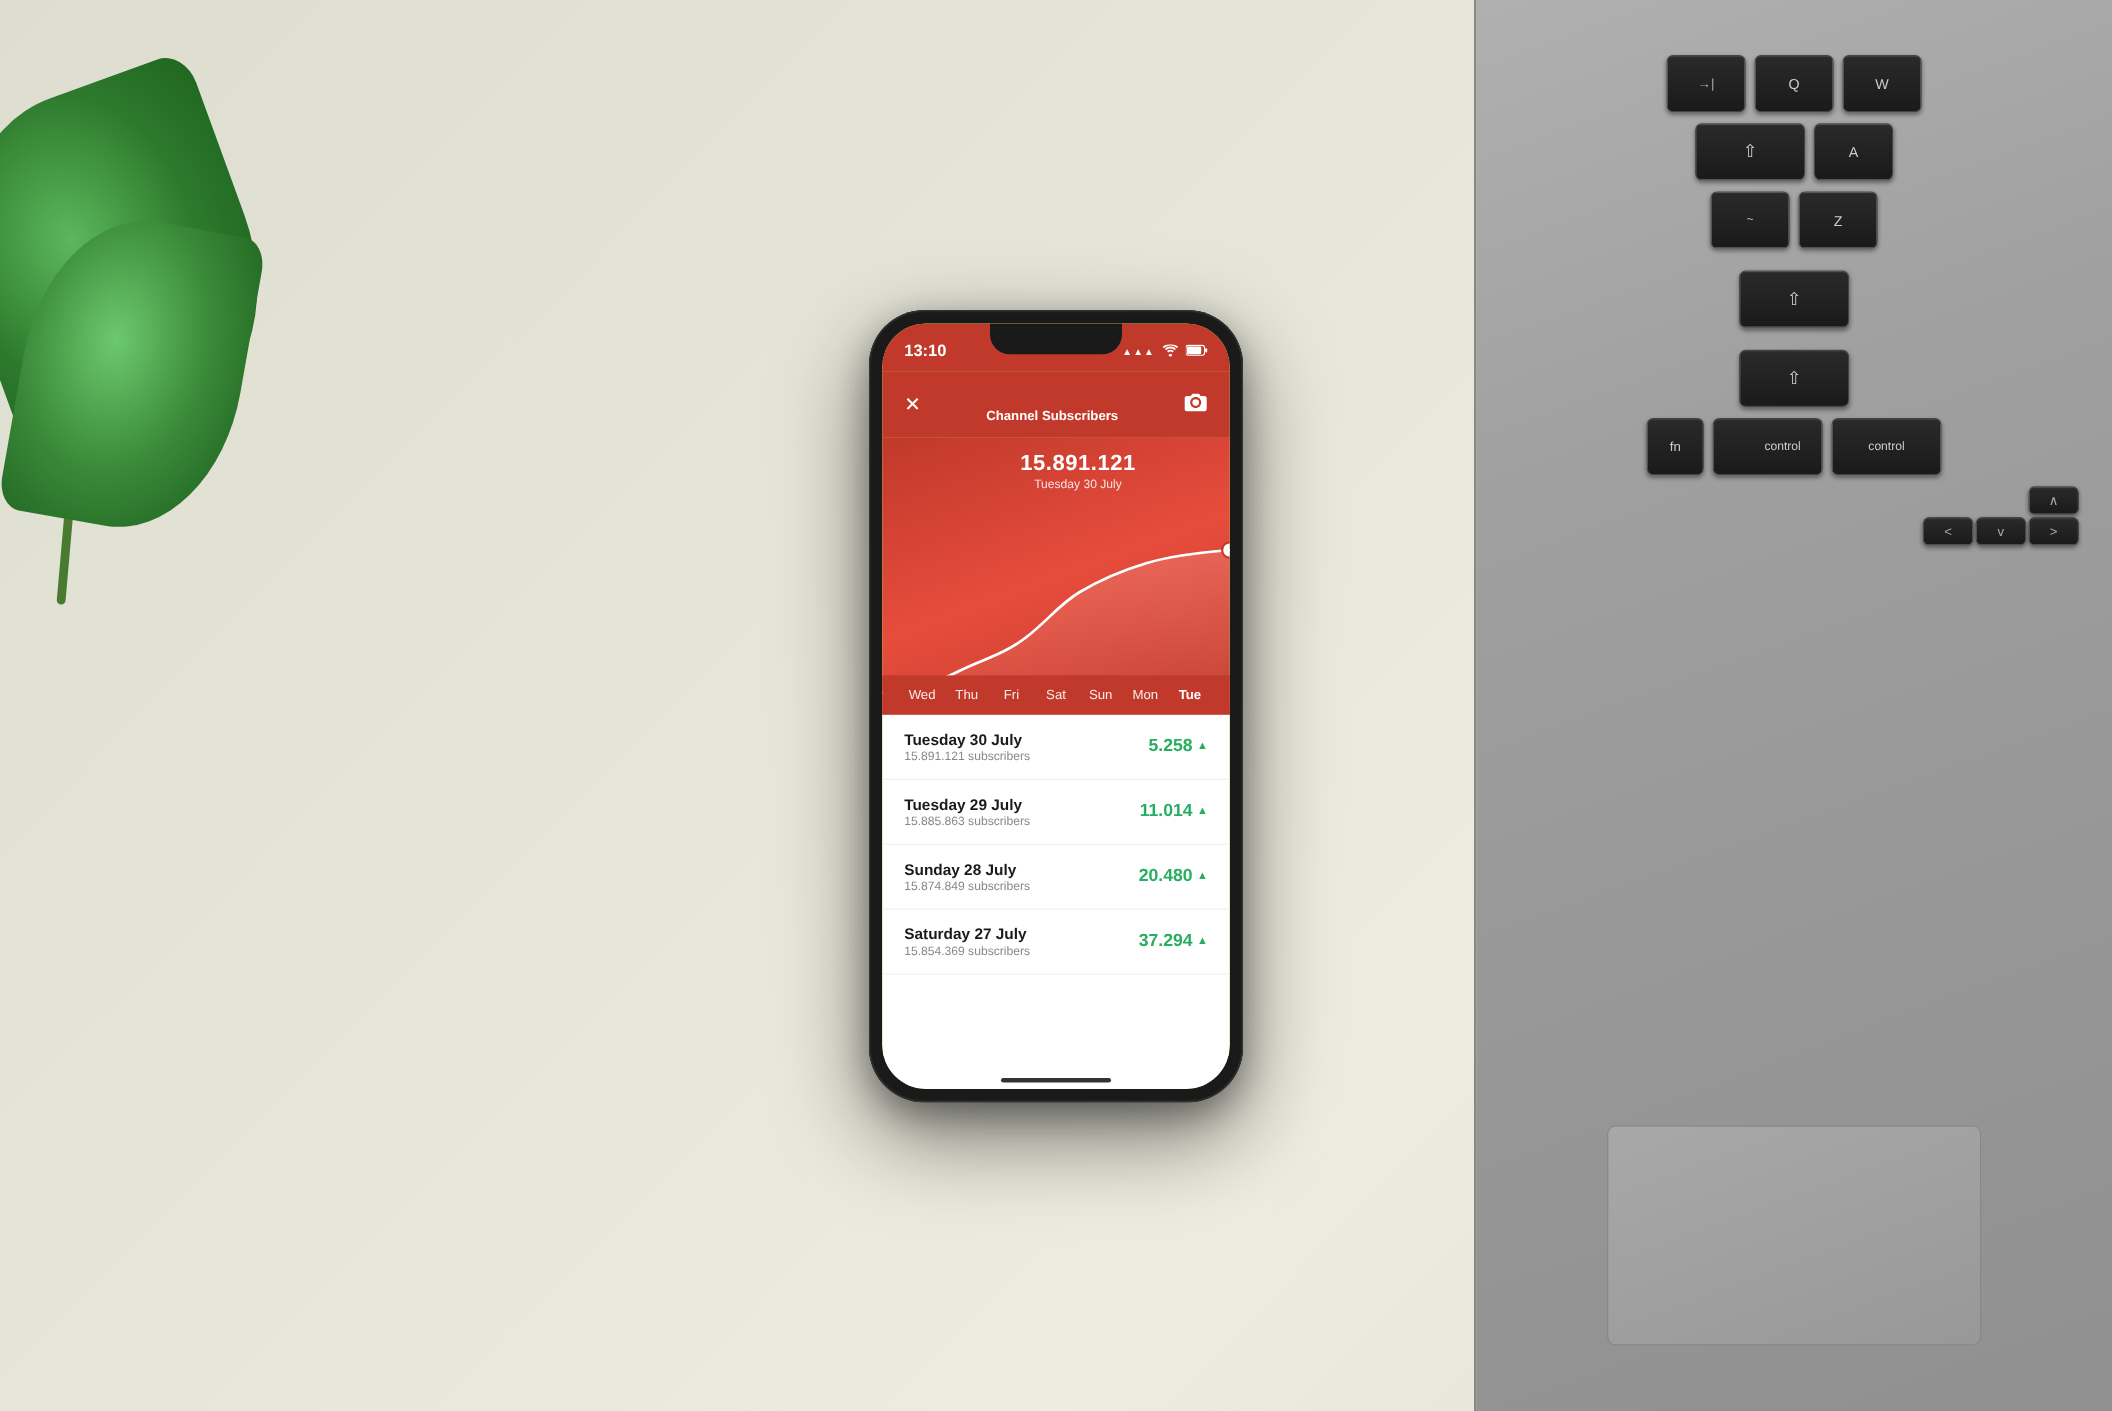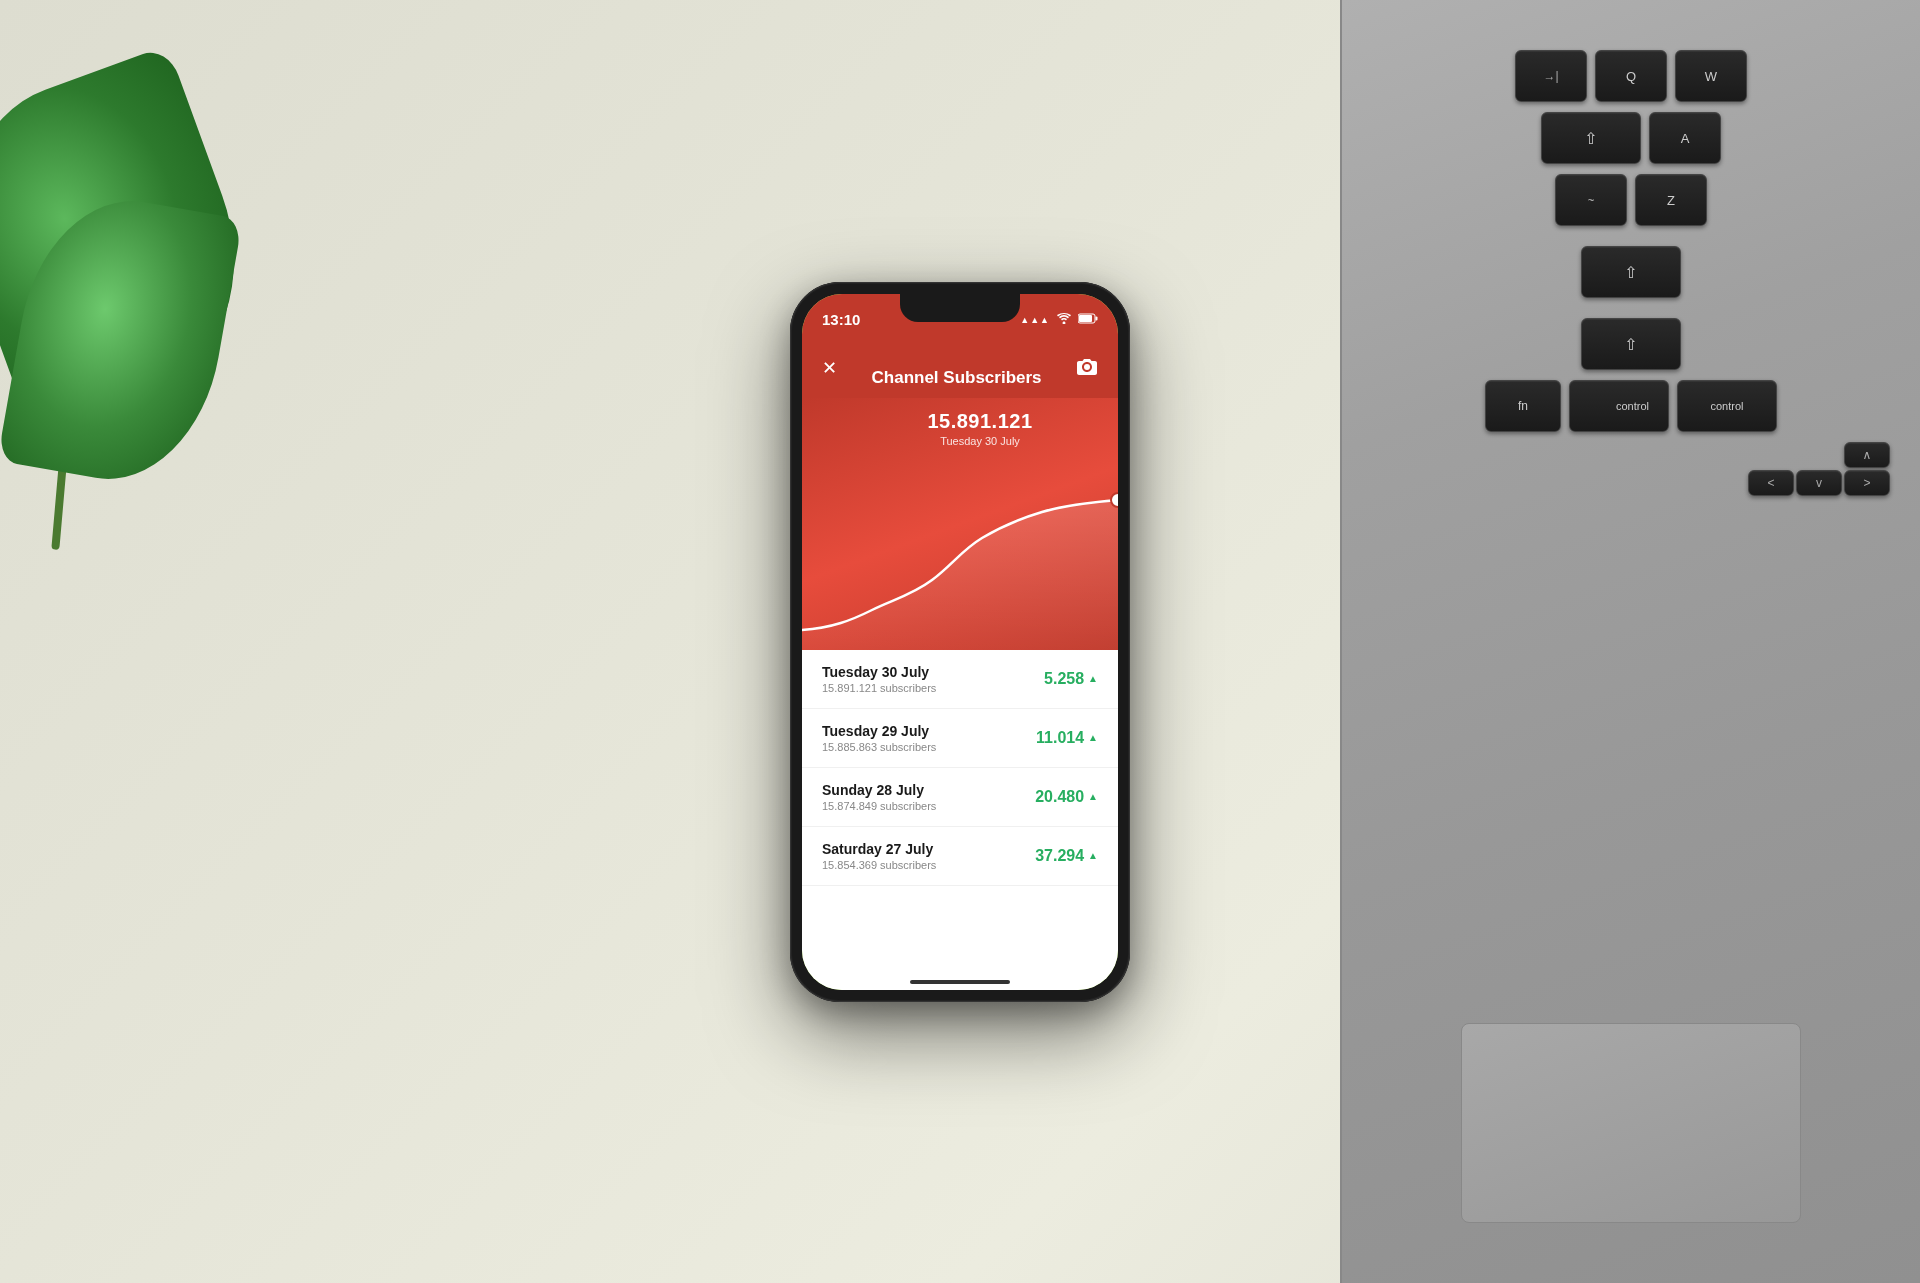--- a/index.html
+++ b/index.html
@@ -97,21 +97,21 @@
       font-weight: 500;
       display: flex;
       align-items: center;
       justify-content: center;
       border: 1px solid #444;
       box-shadow: 0 2px 4px rgba(0,0,0,0.4), inset 0 1px 0 rgba(255,255,255,0.05);
       flex-shrink: 0;
     }
 
     .key-lg { width: 72px; height: 52px; }
-    .key-md { width: 76px; height: 52px; }
+    .key-md { width: 52px; height: 52px; }
     .key-xl { width: 100px; height: 52px; }
 
     
     .trackpad {
       position: absolute;
       bottom: 60px;
       left: 50%;
       transform: translateX(-50%);
       width: 340px;
       height: 200px;
@@ -216,21 +216,21 @@
     }
 
     .header-close {
       color: white;
       font-size: 18px;
       font-weight: 300;
     }
 
     .header-title {
       color: white;
-      font-size: 17px;
+      font-size: 12px;
       font-weight: 600;
       margin-top: 21px;
     }
 
     .header-camera {
       color: white;
       font-size: 16px;
     }
 
     .subscriber-count {
@@ -477,20 +477,29 @@
           </defs>
 
           <path d="M0,140 C30,138 50,130 70,120 C90,110 110,105 130,90 C150,75 160,60 180,48 C200,36 220,28 240,22 C260,16 280,13 316,10 L316,160 L0,160 Z" fill="url(#chartFill)"></path>
 
           <path d="M0,140 C30,138 50,130 70,120 C90,110 110,105 130,90 C150,75 160,60 180,48 C200,36 220,28 240,22 C260,16 280,13 316,10" fill="none" stroke="white" stroke-width="2.5" stroke-linecap="round"></path>
 
           <circle cx="316" cy="10" r="7" fill="white" stroke="#c0392b" stroke-width="2"></circle>
         </svg>
       </div>
 
+      <div class="day-axis">
+        <span class="day-label">Wed</span>
+        <span class="day-label">Thu</span>
+        <span class="day-label">Fri</span>
+        <span class="day-label">Sat</span>
+        <span class="day-label">Sun</span>
+        <span class="day-label">Mon</span>
+        <span class="day-label active">Tue</span>
+      </div>
 
       <div class="stats-list">
 
         <div class="stat-item">
           <div class="stat-left">
             <div class="stat-day">Tuesday 30 July</div>
             <div class="stat-subs">15.891.121 subscribers</div>
           </div>
           <div class="stat-right">
             <span class="stat-change">5.258</span>

